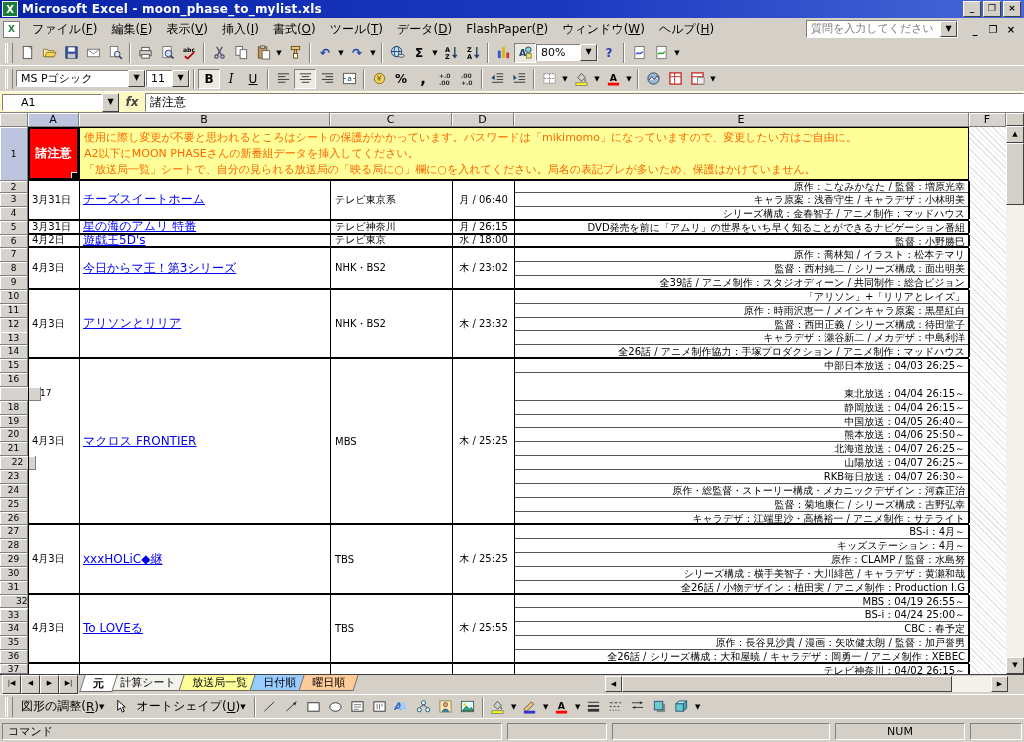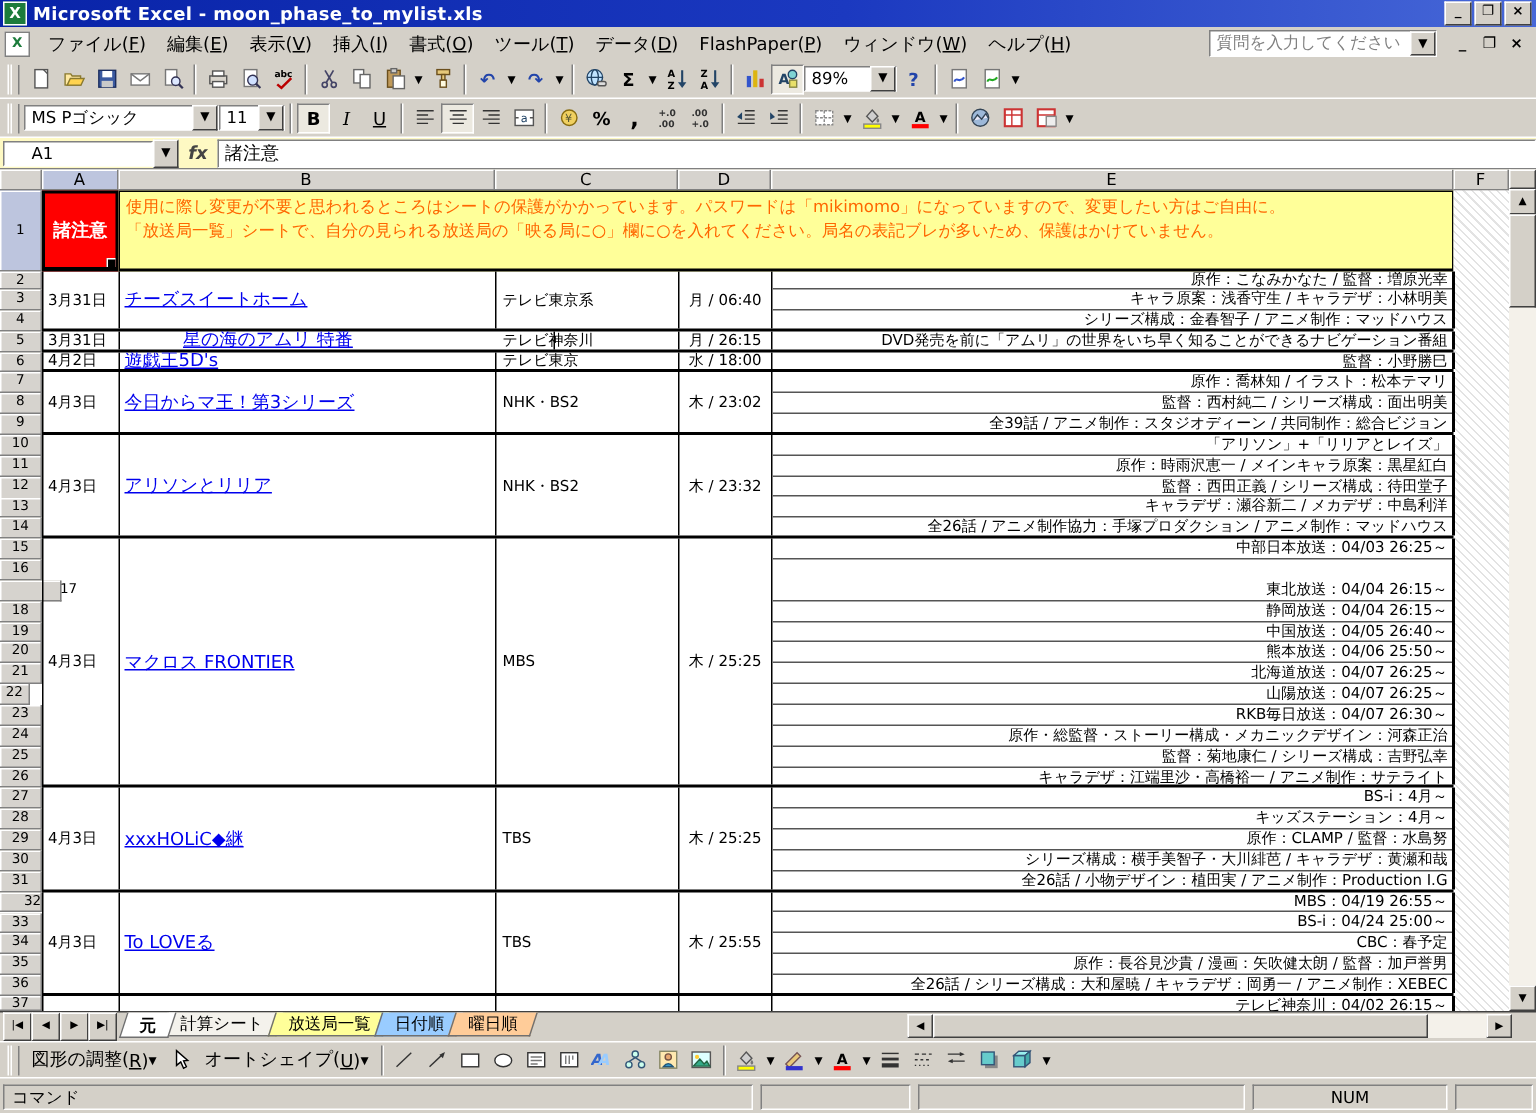--- a/index.html
+++ b/index.html
@@ -271,21 +271,21 @@
         </svg>
       </span>
       <span class="tbtn pressed">
         <svg viewBox="0 0 16 16" width="15" height="15">
           <text x="1" y="12" font-size="10" font-weight="bold" fill="#246">A</text>
           <circle cx="11" cy="5" r="3" fill="#7fd4d4" stroke="#246"></circle>
           <rect x="9" y="9" width="5" height="5" fill="#e8e06a" stroke="#884"></rect>
         </svg>
       </span>
       <span class="combo" style="width: 62px;">
-        <span>89%</span>
+        <span>80%</span>
         <span class="cdd">▼</span>
       </span>
       <span class="tbtn">
         <span class="glyphbtn" style="color:#2244aa">?</span>
       </span>
       <span class="tsep"></span>
       <span class="tbtn">
         <svg viewBox="0 0 16 16" width="15" height="15">
           <rect x="3" y="1.5" width="10" height="13" fill="#fff" stroke="#777"></rect>
           <path d="M4.5 10 C6 6,8 12,11.5 7" fill="none" stroke="#35c" stroke-width="1.5"></path>
@@ -484,58 +484,59 @@
       <div class="rowhdr" style="left: 0px; top: 204.65px; width: 28px; height: 16px; line-height: 13.85px;">12</div>
       <div class="rowhdr" style="left: 0px; top: 218.5px; width: 28px; height: 13.85px; line-height: 13.85px;">13</div>
       <div class="rowhdr" style="left: 0px; top: 232.35px; width: 28px; height: 13.85px; line-height: 13.85px;">14</div>
       <div class="rowhdr" style="left: 0px; top: 246.2px; width: 28px; height: 13.85px; line-height: 13.85px;">15</div>
       <div class="rowhdr" style="left: 0px; top: 260.05px; width: 28px; height: 13.85px; line-height: 13.85px;">16</div>
       <div class="rowhdr" style="left: 0px; top: 273.9px; width: 28px; height: 13.85px; line-height: 13.85px; padding-left: 40px;">17</div>
       <div class="rowhdr" style="left: 0px; top: 287.75px; width: 28px; height: 13.85px; line-height: 13.85px;">18</div>
       <div class="rowhdr" style="left: 0px; top: 301.6px; width: 28px; height: 13.85px; line-height: 13.85px;">19</div>
       <div class="rowhdr" style="left: 0px; top: 315.45px; width: 28px; height: 13.85px; line-height: 13.85px;">20</div>
       <div class="rowhdr" style="left: 0px; top: 329.3px; width: 28px; height: 13.85px; line-height: 13.85px;">21</div>
-      <div class="rowhdr" style="left: 0px; top: 343.15px; width: 20px; height: 13.85px; line-height: 13.85px;">22</div>
+      <div class="rowhdr" style="left: 0px; top: 343.15px; width: 36px; height: 13.85px; line-height: 13.85px;">22</div>
       <div class="rowhdr" style="left: 0px; top: 357px; width: 28px; height: 13.85px; line-height: 13.85px;">23</div>
       <div class="rowhdr" style="left: 0px; top: 370.85px; width: 28px; height: 13.85px; line-height: 13.85px;">24</div>
       <div class="rowhdr" style="left: 0px; top: 384.7px; width: 28px; height: 13.85px; line-height: 13.85px;">25</div>
       <div class="rowhdr" style="left: 0px; top: 398.55px; width: 28px; height: 13.85px; line-height: 13.85px;">26</div>
       <div class="rowhdr" style="left: 0px; top: 412.4px; width: 28px; height: 13.85px; line-height: 13.85px;">27</div>
       <div class="rowhdr" style="left: 0px; top: 426.25px; width: 28px; height: 13.85px; line-height: 13.85px;">28</div>
       <div class="rowhdr" style="left: 0px; top: 440.1px; width: 28px; height: 13.85px; line-height: 13.85px;">29</div>
       <div class="rowhdr" style="left: 0px; top: 453.95px; width: 28px; height: 13.85px; line-height: 13.85px;">30</div>
       <div class="rowhdr" style="left: 0px; top: 467.8px; width: 28px; height: 13.85px; line-height: 13.85px;">31</div>
       <div class="rowhdr" style="left: 0px; top: 481.65px; width: 28px; height: 13.85px; line-height: 13.85px; padding-left: 16px;">32</div>
       <div class="rowhdr" style="left: 0px; top: 495.5px; width: 28px; height: 13.85px; line-height: 13.85px;">33</div>
       <div class="rowhdr" style="left: 0px; top: 509.35px; width: 28px; height: 13.85px; line-height: 13.85px;">34</div>
       <div class="rowhdr" style="left: 0px; top: 523.2px; width: 28px; height: 13.85px; line-height: 13.85px;">35</div>
       <div class="rowhdr" style="left: 0px; top: 537.05px; width: 28px; height: 13.85px; line-height: 13.85px;">36</div>
       <div class="rowhdr" style="left: 0px; top: 550.9px; width: 28px; height: 10.1px; line-height: 10.1px;">37</div>
       <div class="gcell" id="a1cell" style="left: 28px; top: 14px; width: 51px; height: 54px; line-height: 48px;">諸注意<div class="fillhandle"></div></div>
       <div class="gcell" id="noticecell" style="left: 79px; top: 14px; width: 890px; height: 54px;">
         <div>使用に際し変更が不要と思われるところはシートの保護がかかっています。パスワードは「mikimomo」になっていますので、変更したい方はご自由に。</div>
+        <div>A2以下にMOON PHASEさんの新番組データを挿入してください。</div>
         <div>「放送局一覧」シートで、自分の見られる放送局の「映る局に○」欄に○を入れてください。局名の表記ブレが多いため、保護はかけていません。</div>
       </div>
       <div id="fhatch" style="left: 969px; top: 14px; width: 37px; height: 547px;"></div>
       <div class="group" style="left: 28px; top: 68px; width: 941px; height: 39.7px;">
         <div class="gc date" style="left: 0px; width: 51px;">3月31日</div>
         <div class="gc title" style="left: 51px; width: 251px;">
           <span class="link">チーズスイートホーム</span>
         </div>
         <div class="gc chan" style="left: 302px; width: 122px;">テレビ東京系</div>
         <div class="gc time" style="left: 424px; width: 62px; text-align: center;">月 / 06:40</div>
         <div class="gc ecol" style="left: 486px; width: 455px;">
           <div class="estripe" style="top: 0px; height: 12px; line-height: 12px;">原作：こなみかなた / 監督：増原光幸</div>
           <div class="estripe" style="top: 12px; height: 13.85px; line-height: 13.85px;">キャラ原案：浅香守生 / キャラデザ：小林明美</div>
           <div class="estripe last" style="top: 25.85px; height: 13.85px; line-height: 13.85px;">シリーズ構成：金春智子 / アニメ制作：マッドハウス</div>
         </div>
       </div>
       <div class="group" style="left: 28px; top: 107.7px; width: 941px; height: 13.85px;">
         <div class="gc date" style="left: 0px; width: 51px;">3月31日</div>
-        <div class="gc title" style="left: 51px; width: 251px; margin-left: 39px;">
+        <div class="gc title" style="left: 51px; width: 251px;">
           <span class="link">星の海のアムリ 特番</span>
         </div>
         <div class="gc chan" style="left: 302px; width: 122px;">テレビ神奈川</div>
         <div class="gc time" style="left: 424px; width: 62px;">月 / 26:15</div>
         <div class="gc ecol" style="left: 486px; width: 455px;">
           <div class="estripe last" style="top: 0px; height: 13.85px; line-height: 13.85px;">DVD発売を前に「アムリ」の世界をいち早く知ることができるナビゲーション番組</div>
         </div>
       </div>
       <div class="group" style="left: 28px; top: 121.55px; width: 941px; height: 13.85px;">
         <div class="gc date" style="left: 0px; width: 51px;">4月2日</div>

